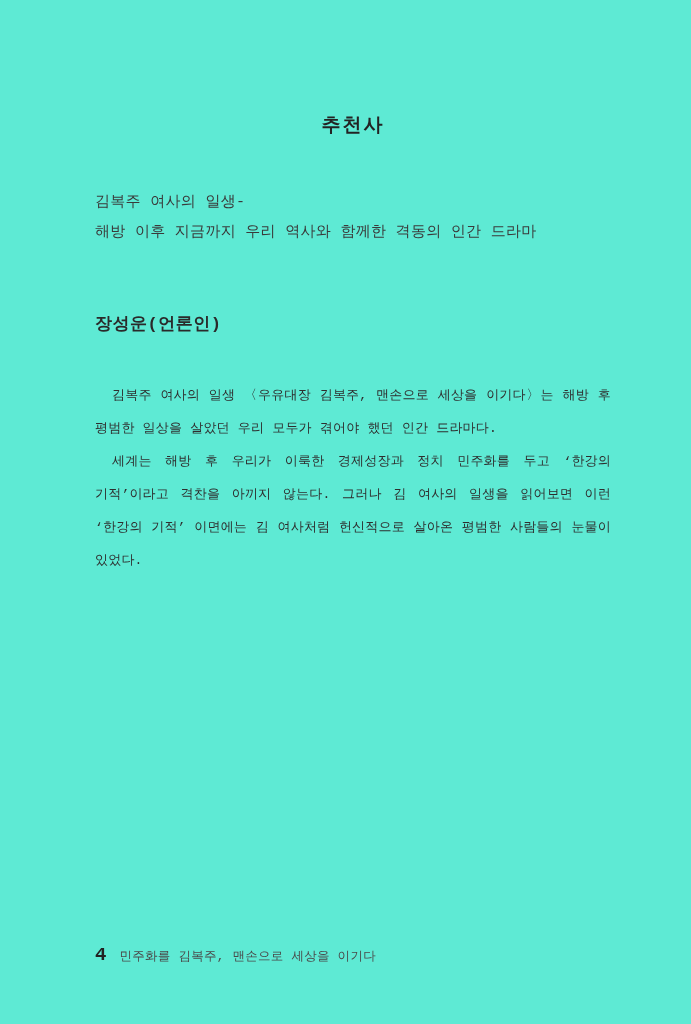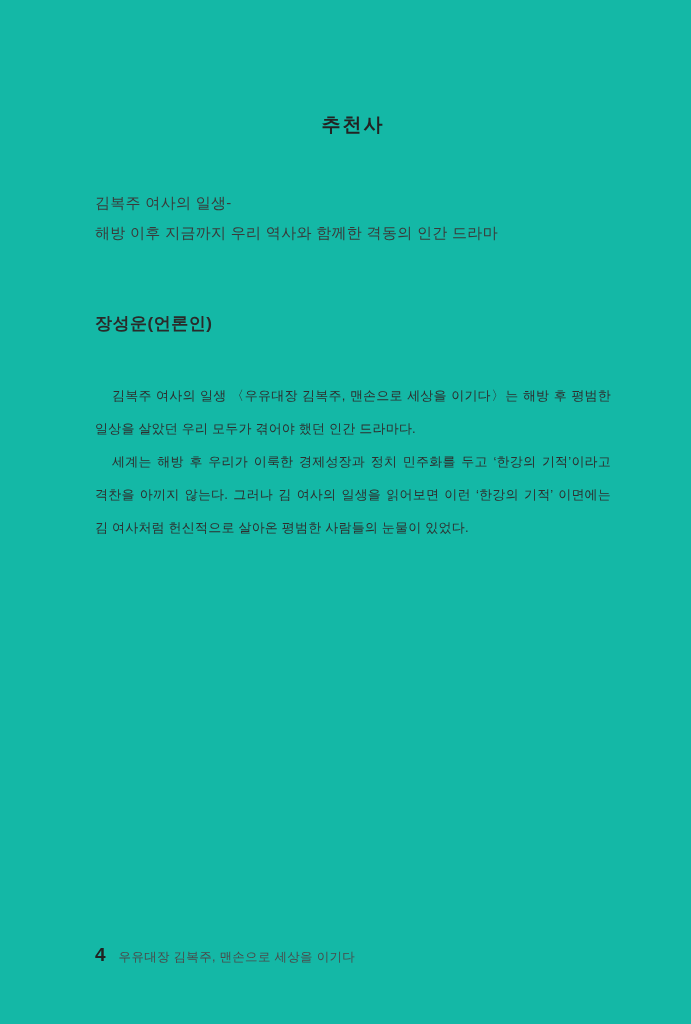--- a/index.html
+++ b/index.html
@@ -1,22 +1,22 @@
 <!DOCTYPE html>
 <html lang="ko"><head>
 <meta charset="utf-8">
 <style>
   html, body { margin: 0; padding: 0; background: #e8e8e8; }
   .page {
     position: relative;
     width: 691px;
     height: 1024px;
     margin: 0 auto;
-    background: #14b8a6;
-    font-family: Liberation Sans, sans-serif;
+    background: #5eead4;
+    font-family: Liberation Mono, monospace;
     color: #2e2e2e;
     overflow: hidden;
     box-sizing: border-box;
   }
   .content {
     position: absolute;
     left: 95px;
     width: 516px;
     top: 0;
   }
@@ -93,15 +93,15 @@
 
     <div class="doc-body">
       <p>김복주 여사의 일생 〈우유대장 김복주, 맨손으로 세상을 이기다〉는 해방 후 평범한 일상을 살았던 우리 모두가 겪어야 했던 인간 드라마다.</p>
       <p>세계는 해방 후 우리가 이룩한 경제성장과 정치 민주화를 두고 ‘한강의 기적’이라고 격찬을 아끼지 않는다. 그러나 김 여사의 일생을 읽어보면 이런 ‘한강의 기적’ 이면에는 김 여사처럼 헌신적으로 살아온 평범한 사람들의 눈물이 있었다.</p>
     </div>
 
   </div>
 
   <div class="footer">
     <span class="footer-page-number">4</span>
-    <span class="footer-running-title">우유대장 김복주, 맨손으로 세상을 이기다</span>
+    <span class="footer-running-title">민주화를 김복주, 맨손으로 세상을 이기다</span>
   </div>
 </div>
 
 </body></html>

